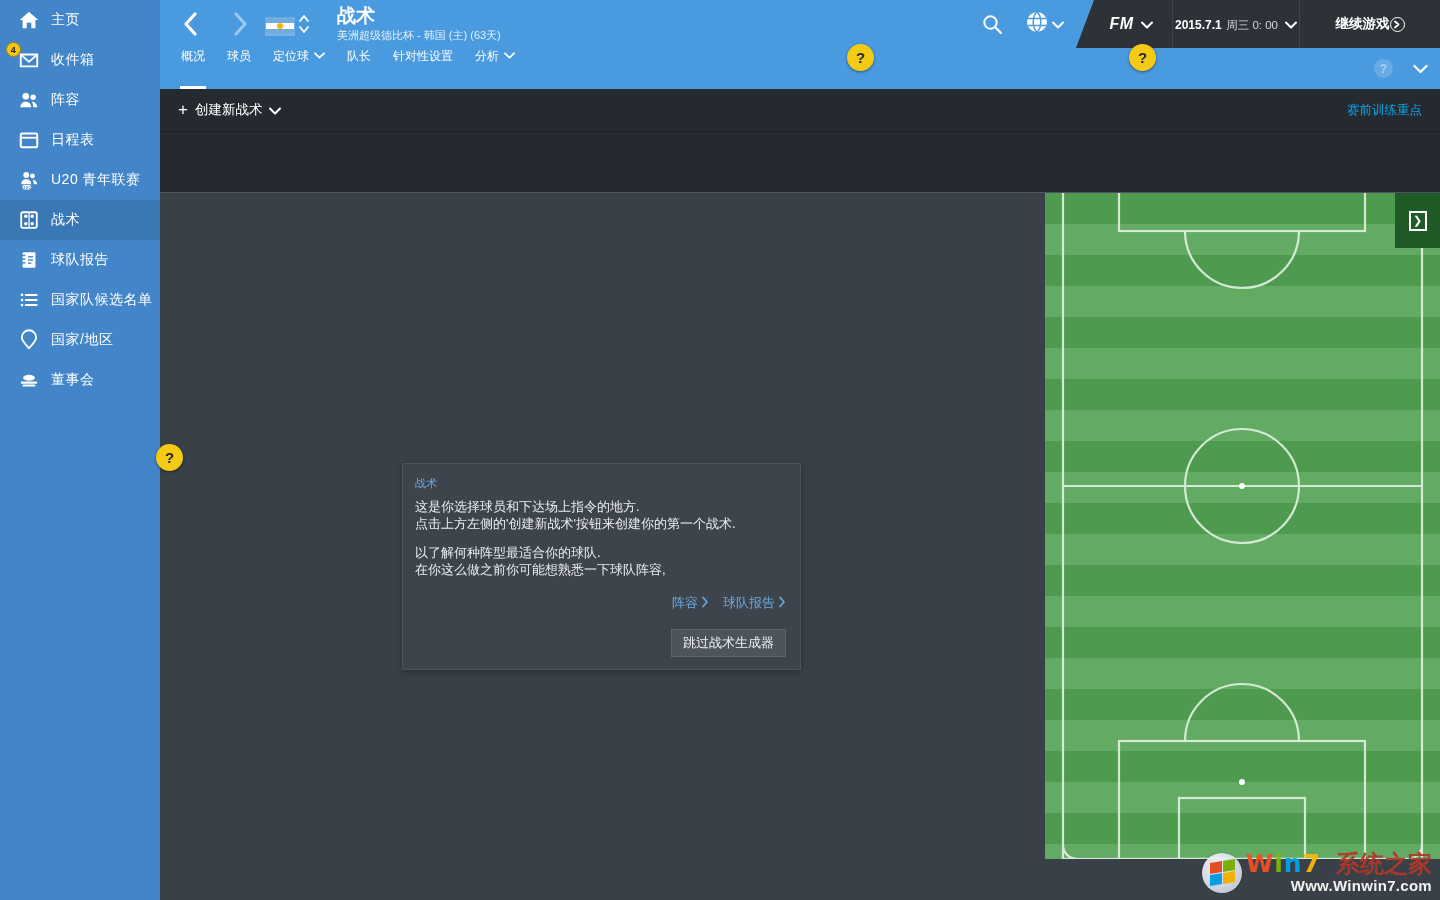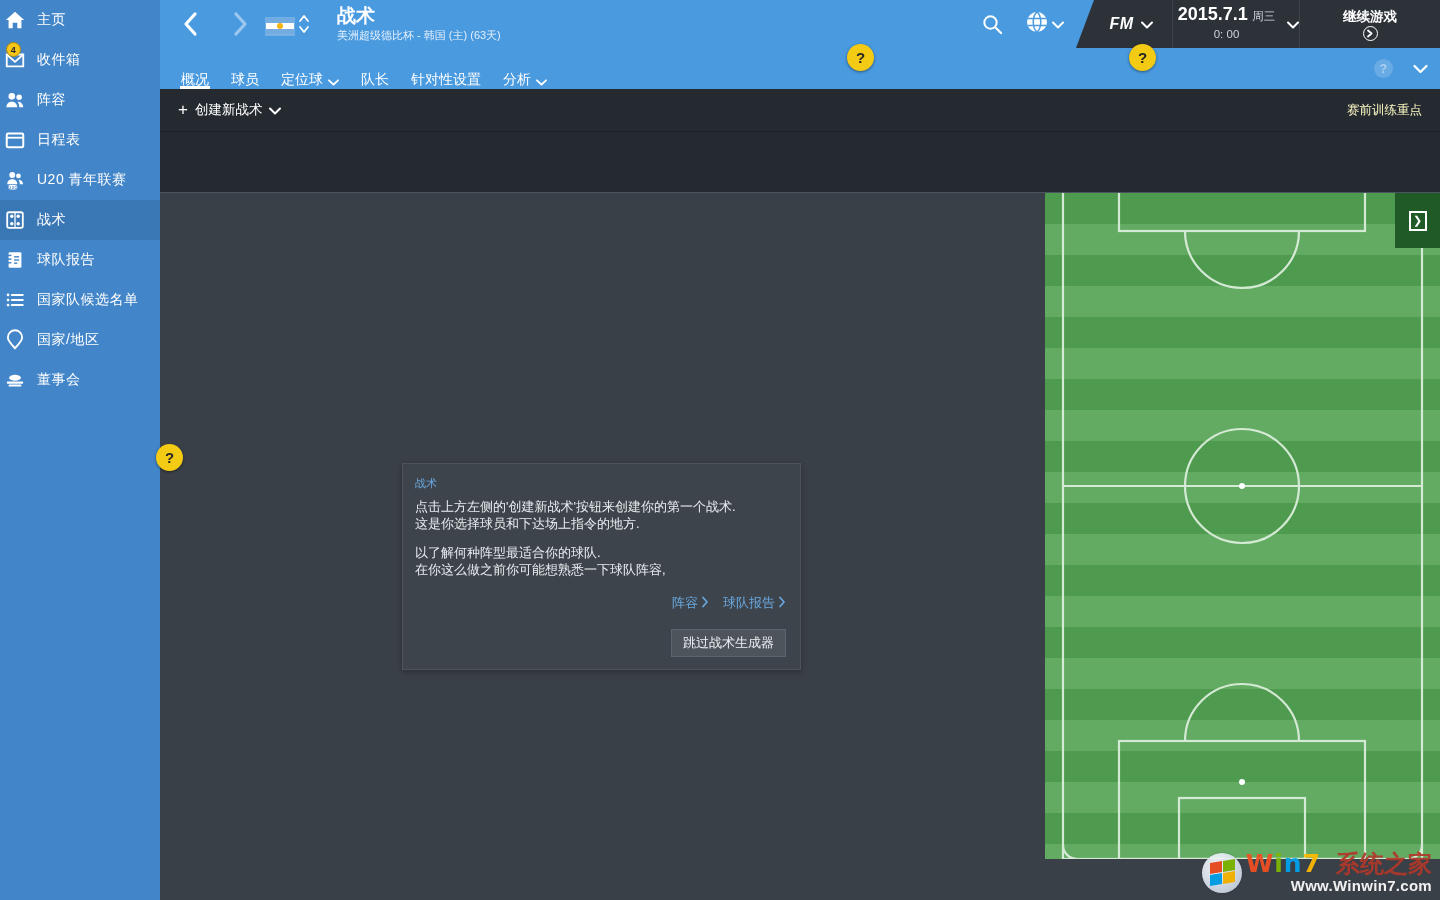--- a/index.html
+++ b/index.html
@@ -13,21 +13,21 @@
   #app { position: relative; width: 1440px; height: 900px; }
 
   
   #sidebar {
     position: absolute; left: 0; top: 0; width: 160px; height: 900px;
     background: #4285c8;
   }
   .side-item {
     position: relative;
     display: flex; align-items: center;
-    height: 40px; padding-left: 2px;
+    height: 40px; padding-left: 16px;
     color: #ffffff; font-size: 14px; letter-spacing: .5px;
     cursor: pointer;
   }
   .side-item.active { background: #3a77b5; }
   .side-ico {
     width: 26px; height: 26px; margin-right: 9px;
     display: flex; align-items: center; justify-content: center;
     flex: 0 0 26px;
   }
   .side-ico svg { display: block; }
@@ -85,22 +85,22 @@
     font-size: 11px; color: #e3f0fb; line-height: 14px; margin-top: 1px;
   }
 
   
   #tabs {
     position: absolute; left: 10px; top: 0; height: 41px;
     display: flex; align-items: center; gap: 0;
   }
   .tab {
     position: relative; height: 41px; padding: 0 11px;
-    display: flex; align-items: flex-end; gap: 5px;
-    color: #ffffff; font-size: 14px; cursor: pointer; white-space: nowrap;
+    display: flex; align-items: flex-start; gap: 5px;
+    color: #ffffff; font-size: 12px; cursor: pointer; white-space: nowrap;
   }
   .tab.active::after {
     content: ""; position: absolute; left: 10px; right: 10px; bottom: 0;
     height: 3px; background: #ffffff;
   }
   .chev { display: inline-block; }
 
   
   #hdr-right {
     position: absolute; right: 0; top: 0; height: 48px;
@@ -123,23 +123,23 @@
     display: flex; align-items: center; justify-content: center;
     color: #ffffff; cursor: pointer;
   }
   #fm-cell { width: 96px; gap: 7px; padding-left: 14px; }
   #fm-logo { font-size: 16px; font-weight: bold; font-style: italic; letter-spacing: .5px; }
   #date-cell {
     width: 128px; gap: 7px;
     border-left: 1px solid #3d434a; border-right: 1px solid #3d434a;
   }
   #date-stack { text-align: center; }
-  #date-line1 { font-size: 18px; font-weight: bold; line-height: 15px; }
+  #date-line1 { font-size: 12px; font-weight: bold; line-height: 15px; }
   #date-line2 { font-size: 11.5px; color: #cfd4da; line-height: 14px; }
-  #continue-cell { width: 140px; gap: 0; font-size: 13.5px; font-weight: bold; flex-direction: column; }
+  #continue-cell { width: 140px; gap: 0; font-size: 13.5px; font-weight: bold; }
   #continue-cell .cbtn-ico {
     width: 15px; height: 15px; border-radius: 50%;
     border: 1.6px solid #ffffff;
     display: flex; align-items: center; justify-content: center;
   }
 
   #hdr2-right {
     position: absolute; right: 12px; top: 0; height: 41px;
     display: flex; align-items: center; gap: 20px;
   }
@@ -167,21 +167,21 @@
     background: #252a31;
     border-bottom: 1px solid #1c2026;
     display: flex; align-items: center;
   }
   #new-tactic-btn {
     display: flex; align-items: center; gap: 7px;
     margin-left: 18px; color: #ffffff; font-size: 13.5px; cursor: pointer;
   }
   #new-tactic-btn .plus { font-size: 17px; line-height: 14px; }
   #pretrain-link {
-    position: absolute; right: 18px; color: #fef9c3; font-size: 12.5px; cursor: pointer;
+    position: absolute; right: 18px; color: #0ea5e9; font-size: 12.5px; cursor: pointer;
   }
   #toolbar-strip {
     position: absolute; left: 160px; top: 132px; width: 1280px; height: 61px;
     background: #252a31;
     border-bottom: 1px solid #4b5560;
   }
 
   
   #main {
     position: absolute; left: 160px; top: 193px; width: 1280px; height: 707px;
@@ -553,22 +553,22 @@
           <circle cx="197" cy="589" r="3" fill="#ffffff"></circle>
         </svg>
         <div id="expand-tab">
           <span class="ebox">❯</span>
         </div>
       </div>
     </div>
 
     <div id="tip-dialog">
       <div id="tip-title">战术</div>
+      <div class="tip-p">这是你选择球员和下达场上指令的地方.</div>
       <div class="tip-p">点击上方左侧的'创建新战术'按钮来创建你的第一个战术.</div>
-      <div class="tip-p">这是你选择球员和下达场上指令的地方.</div>
       <div class="tip-gap"></div>
       <div class="tip-p">以了解何种阵型最适合你的球队.</div>
       <div class="tip-p">在你这么做之前你可能想熟悉一下球队阵容,</div>
       <div id="tip-links">
         <span class="tip-link">
           <span>阵容</span>
           <span>
             <svg width="8" height="12" viewBox="0 0 8 12">
                 <polyline points="2,1.5 6,6 2,10.5" fill="none" stroke="#6aa9e0" stroke-width="1.7" stroke-linecap="round" stroke-linejoin="round"></polyline>
               </svg>

